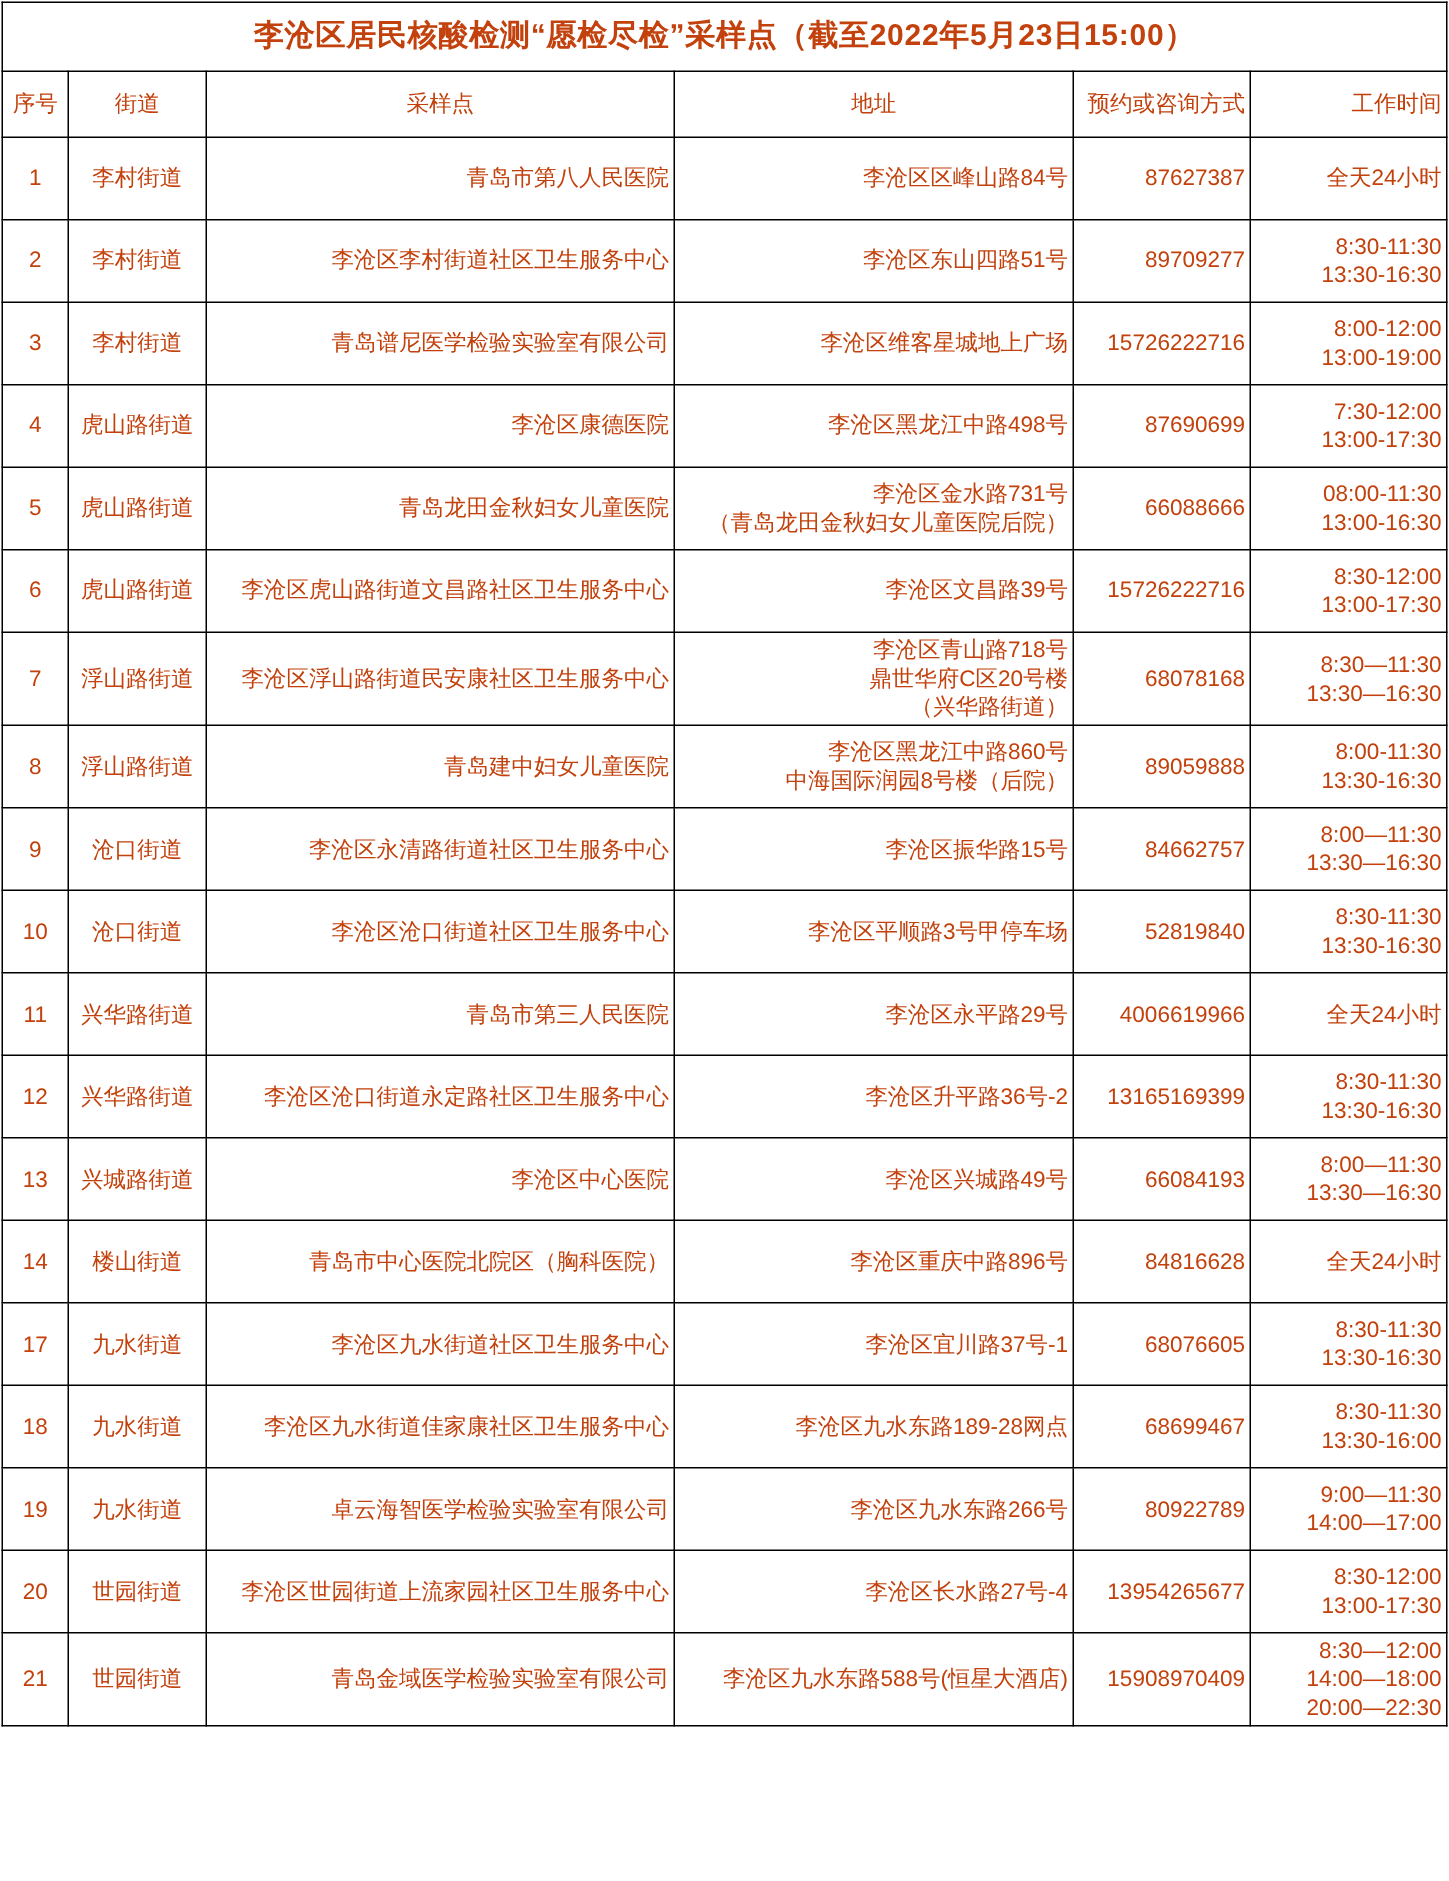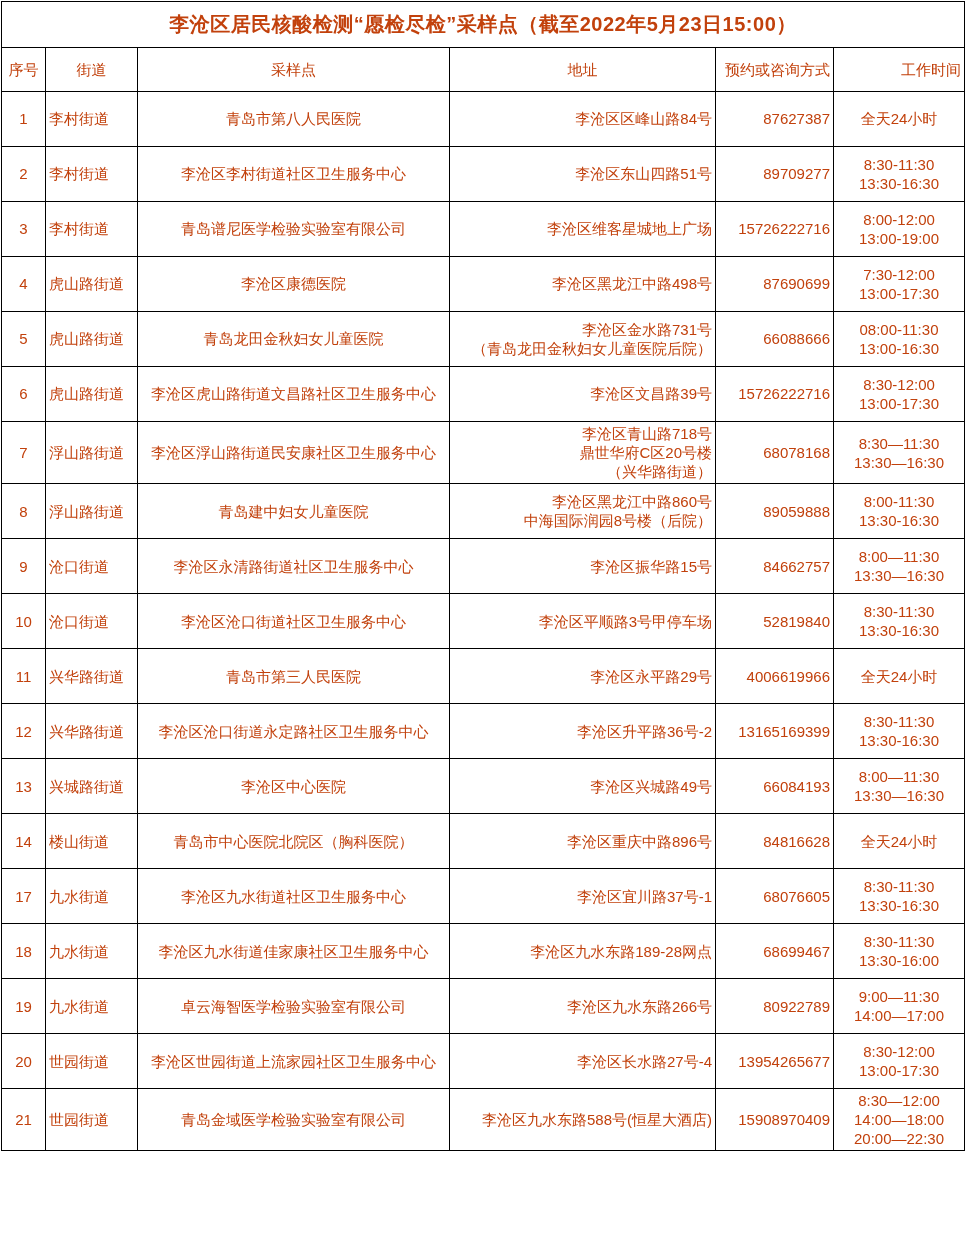--- a/index.html
+++ b/index.html
@@ -42,25 +42,25 @@
   tr.header-row th {
     height: 44px;
     font-weight: normal;
   }
   tr.header-row th.h-left {
     text-align: right;
     padding-left: 5px;
   }
   tbody tr { height: 55px; }
   td.c-no    { text-align: center; }
-  td.c-street{ text-align: left; padding-left: 4px; }
-  td.c-site  { text-align: center; padding-left: 4px; }
+  td.c-street{ text-align: center; padding-left: 4px; }
+  td.c-site  { text-align: right; padding-left: 4px; }
   td.c-addr  { text-align: right; padding-left: 5px; }
   td.c-phone { text-align: right; padding-left: 6px; }
-  td.c-hours { text-align: center; padding-left: 5px; }
+  td.c-hours { text-align: right; padding-left: 5px; }
 </style>
 </head>
 <body>
 
 <div class="page">
   <table class="grid">
     <colgroup>
       <col style="width:44px">
       <col style="width:92px">
       <col style="width:312px">

